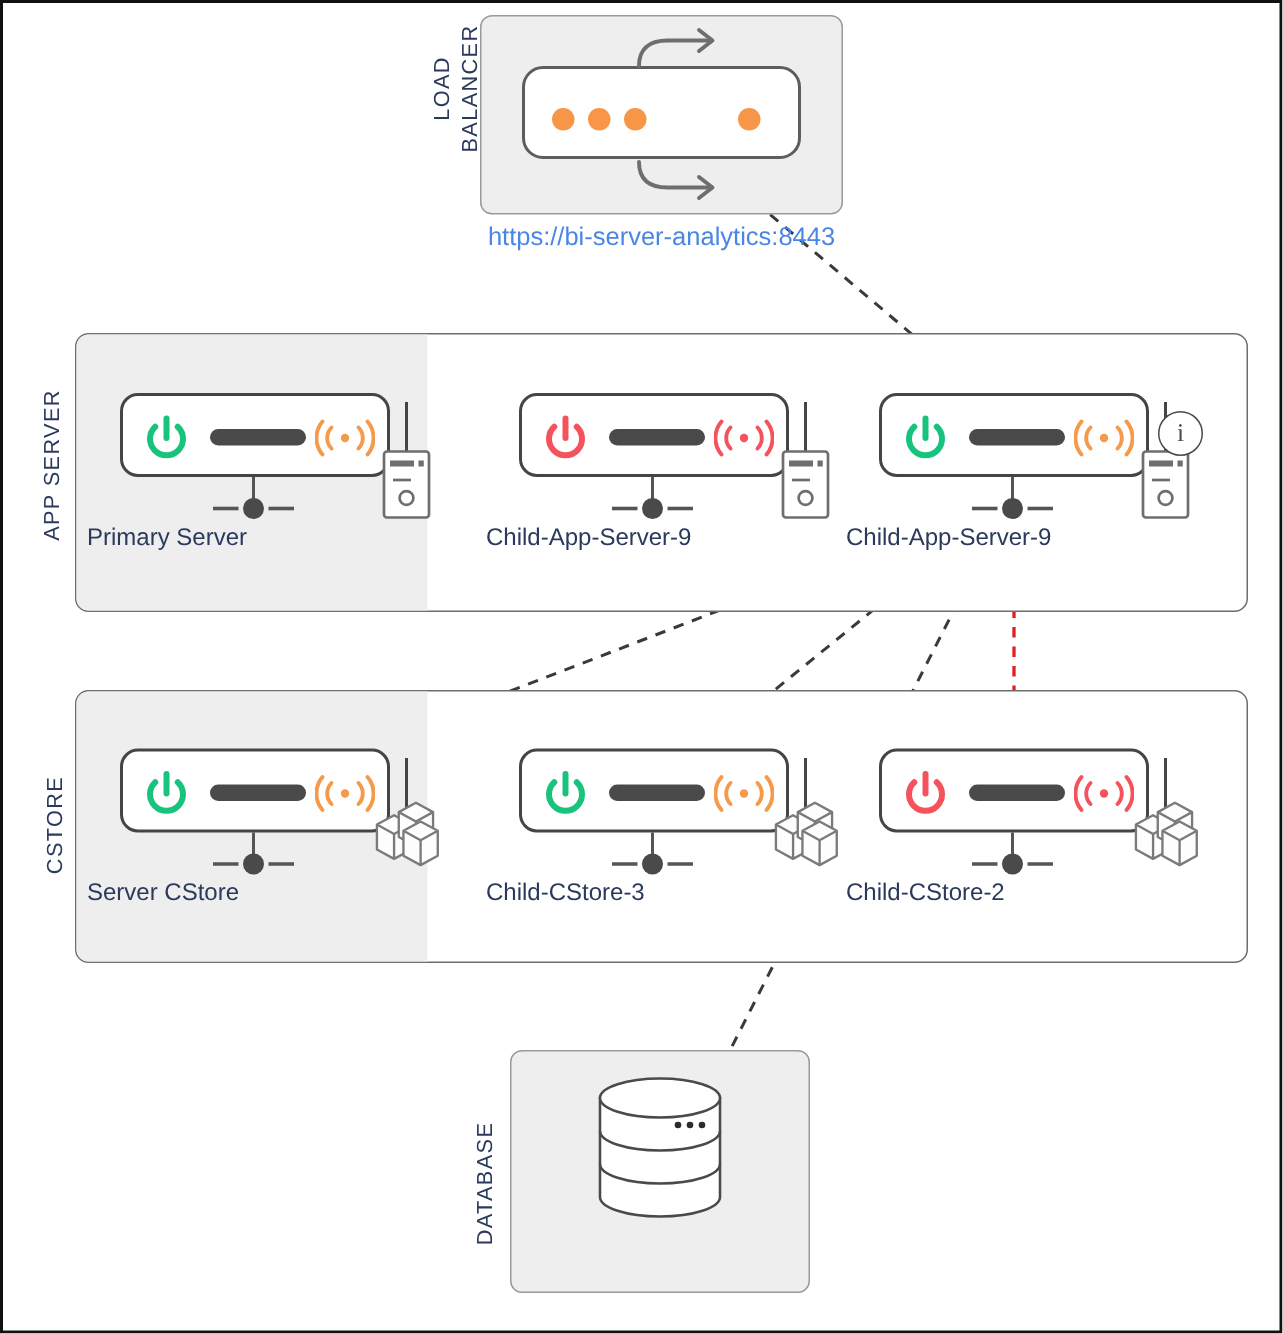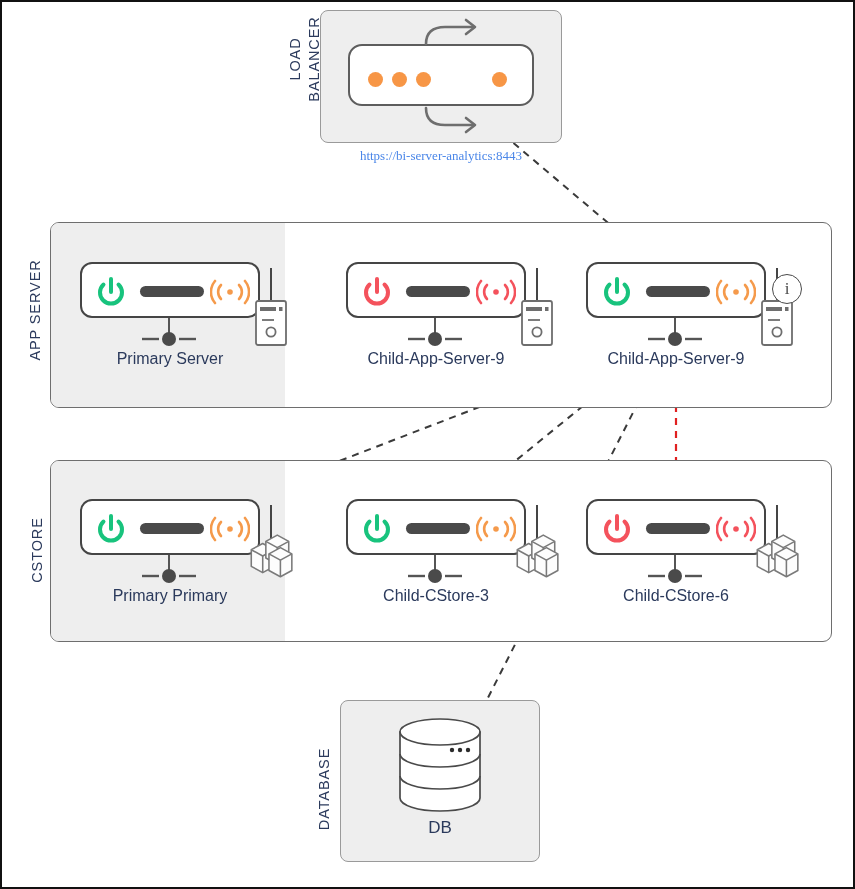--- a/index.html
+++ b/index.html
@@ -56,21 +56,21 @@
     border:2.2px solid #454545;
     border-radius:12px;
     background:#ffffff;
     box-sizing:border-box;
     display:flex;align-items:center;
     z-index:3;
   }
   .node-label{
     position:absolute;
     top:88px;left:-22px;width:224px;
-    text-align:center;
+    text-align:left;
     color:#2b3a5c;
     font-size:16px;
     white-space:nowrap;
     z-index:12;
   }
 
   
   .pw{position:absolute;left:14px;top:12px;width:30px;height:32px;}
   
   .bar{
@@ -100,21 +100,21 @@
   }
   #lb-inner{
     position:absolute;left:346px;top:42px;width:186px;height:62px;
     border:2.2px solid #5d5d5d;border-radius:14px;background:#ffffff;
     box-sizing:border-box;z-index:5;
   }
   .lb-dot{position:absolute;top:26px;width:15px;height:15px;border-radius:50%;background:#f79646;}
   #lb-arrows{position:absolute;left:318px;top:8px;width:242px;height:133px;z-index:6;}
   #lb-url{
     position:absolute;left:268px;top:146px;width:342px;
-    text-align:center;color:#4a86e8;font-size:13px;z-index:25;white-space:nowrap;font-family:Liberation Serif, serif;
+    text-align:center;color:#4a86e8;font-size:17px;z-index:25;white-space:nowrap;
   }
 
   
   #db-panel{
     position:absolute;left:338px;top:698px;width:200px;height:162px;
     background:#eeeeee;border:1.6px solid #9a9a9a;border-radius:8px;
     box-sizing:border-box;z-index:2;
   }
   #db-cyl{position:absolute;left:392px;top:716px;width:92px;height:94px;z-index:6;}
   #db-label{
@@ -326,21 +326,21 @@
         <path d="M 5 18 L 16 24 L 27 18"></path>
           <path d="M 16 24 L 16 40"></path>
         <path d="M 19 10 L 30 4 L 41 10 L 41 26 L 30 32 L 19 26 Z"></path>
         <path d="M 19 10 L 30 16 L 41 10"></path>
           <path d="M 30 16 L 30 32"></path>
         <path d="M 22 22 L 33 16 L 44 22 L 44 38 L 33 44 L 22 38 Z"></path>
         <path d="M 22 22 L 33 28 L 44 22"></path>
           <path d="M 33 28 L 33 44"></path>
       </g>
     </svg>
-    <div class="node-label">Primary Primary</div>
+    <div class="node-label">Server CStore</div>
   </div>
 
   <div class="node" style="left:344px;top:497px;">
     <div class="elbow"></div>
     <div class="node-box">
       <svg class="pw" viewBox="0 0 30 32">
         <path d="M 7.5 8.5 a 11 11 0 1 0 15 0" stroke="#18c37d" stroke-width="4" fill="none" stroke-linecap="round"></path>
         <line x1="15" y1="3" x2="15" y2="16" stroke="#18c37d" stroke-width="4" stroke-linecap="round"></line>
       </svg>
       <div class="bar"></div>
@@ -406,36 +406,35 @@
         <path d="M 5 18 L 16 24 L 27 18"></path>
           <path d="M 16 24 L 16 40"></path>
         <path d="M 19 10 L 30 4 L 41 10 L 41 26 L 30 32 L 19 26 Z"></path>
         <path d="M 19 10 L 30 16 L 41 10"></path>
           <path d="M 30 16 L 30 32"></path>
         <path d="M 22 22 L 33 16 L 44 22 L 44 38 L 33 44 L 22 38 Z"></path>
         <path d="M 22 22 L 33 28 L 44 22"></path>
           <path d="M 33 28 L 33 44"></path>
       </g>
     </svg>
-    <div class="node-label">Child-CStore-6</div>
+    <div class="node-label">Child-CStore-2</div>
   </div>
 
   <div class="sec-label" style="left:272px;top:779px;width:100px;">DATABASE</div>
 
   <div id="db-panel"></div>
 
   <svg id="db-cyl" viewBox="0 0 92 94">
     <g fill="#ffffff" stroke="#4a4a4a" stroke-width="1.7">
       <path d="M 6 14 v 66 a 40 13 0 0 0 80 0 v -66 Z"></path>
       <ellipse cx="46" cy="14" rx="40" ry="13"></ellipse>
       <path d="M 6 36 a 40 13 0 0 0 80 0" fill="none"></path>
       <path d="M 6 58 a 40 13 0 0 0 80 0" fill="none"></path>
     </g>
     <g fill="#2b2b2b">
       <circle cx="58" cy="32" r="2.2"></circle>
         <circle cx="66" cy="32" r="2.2"></circle>
         <circle cx="74" cy="32" r="2.2"></circle>
     </g>
   </svg>
 
-  <div id="db-label">DB</div>
 
 </div>
 
 </body></html>

